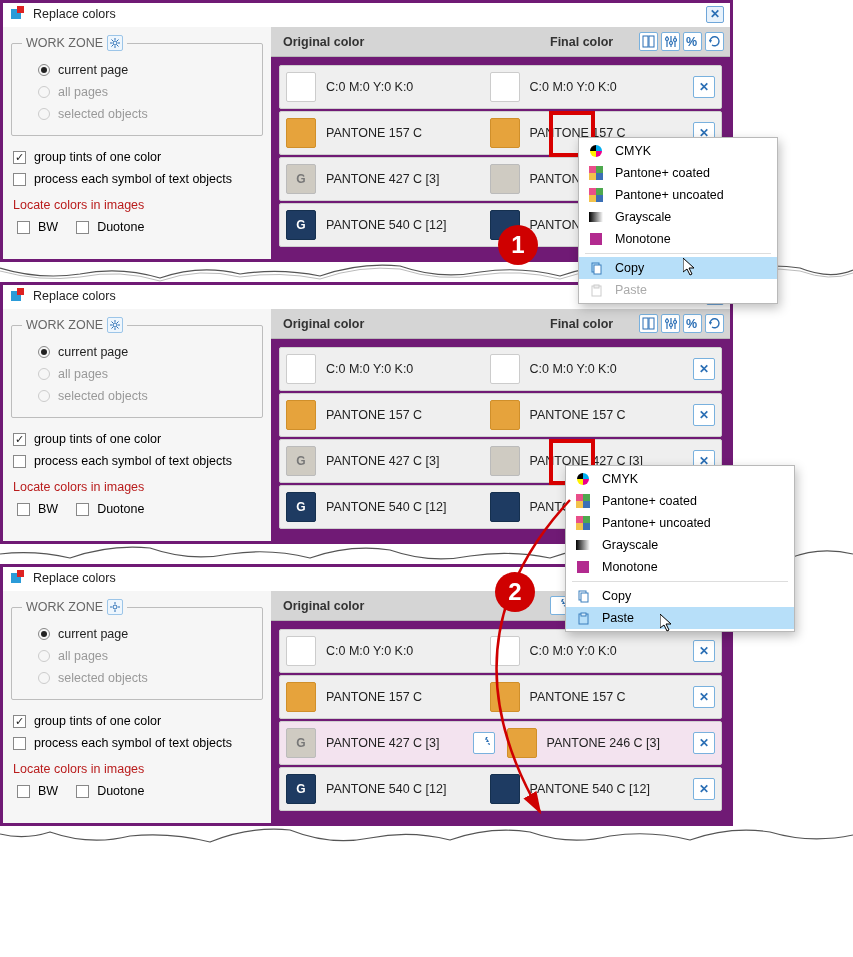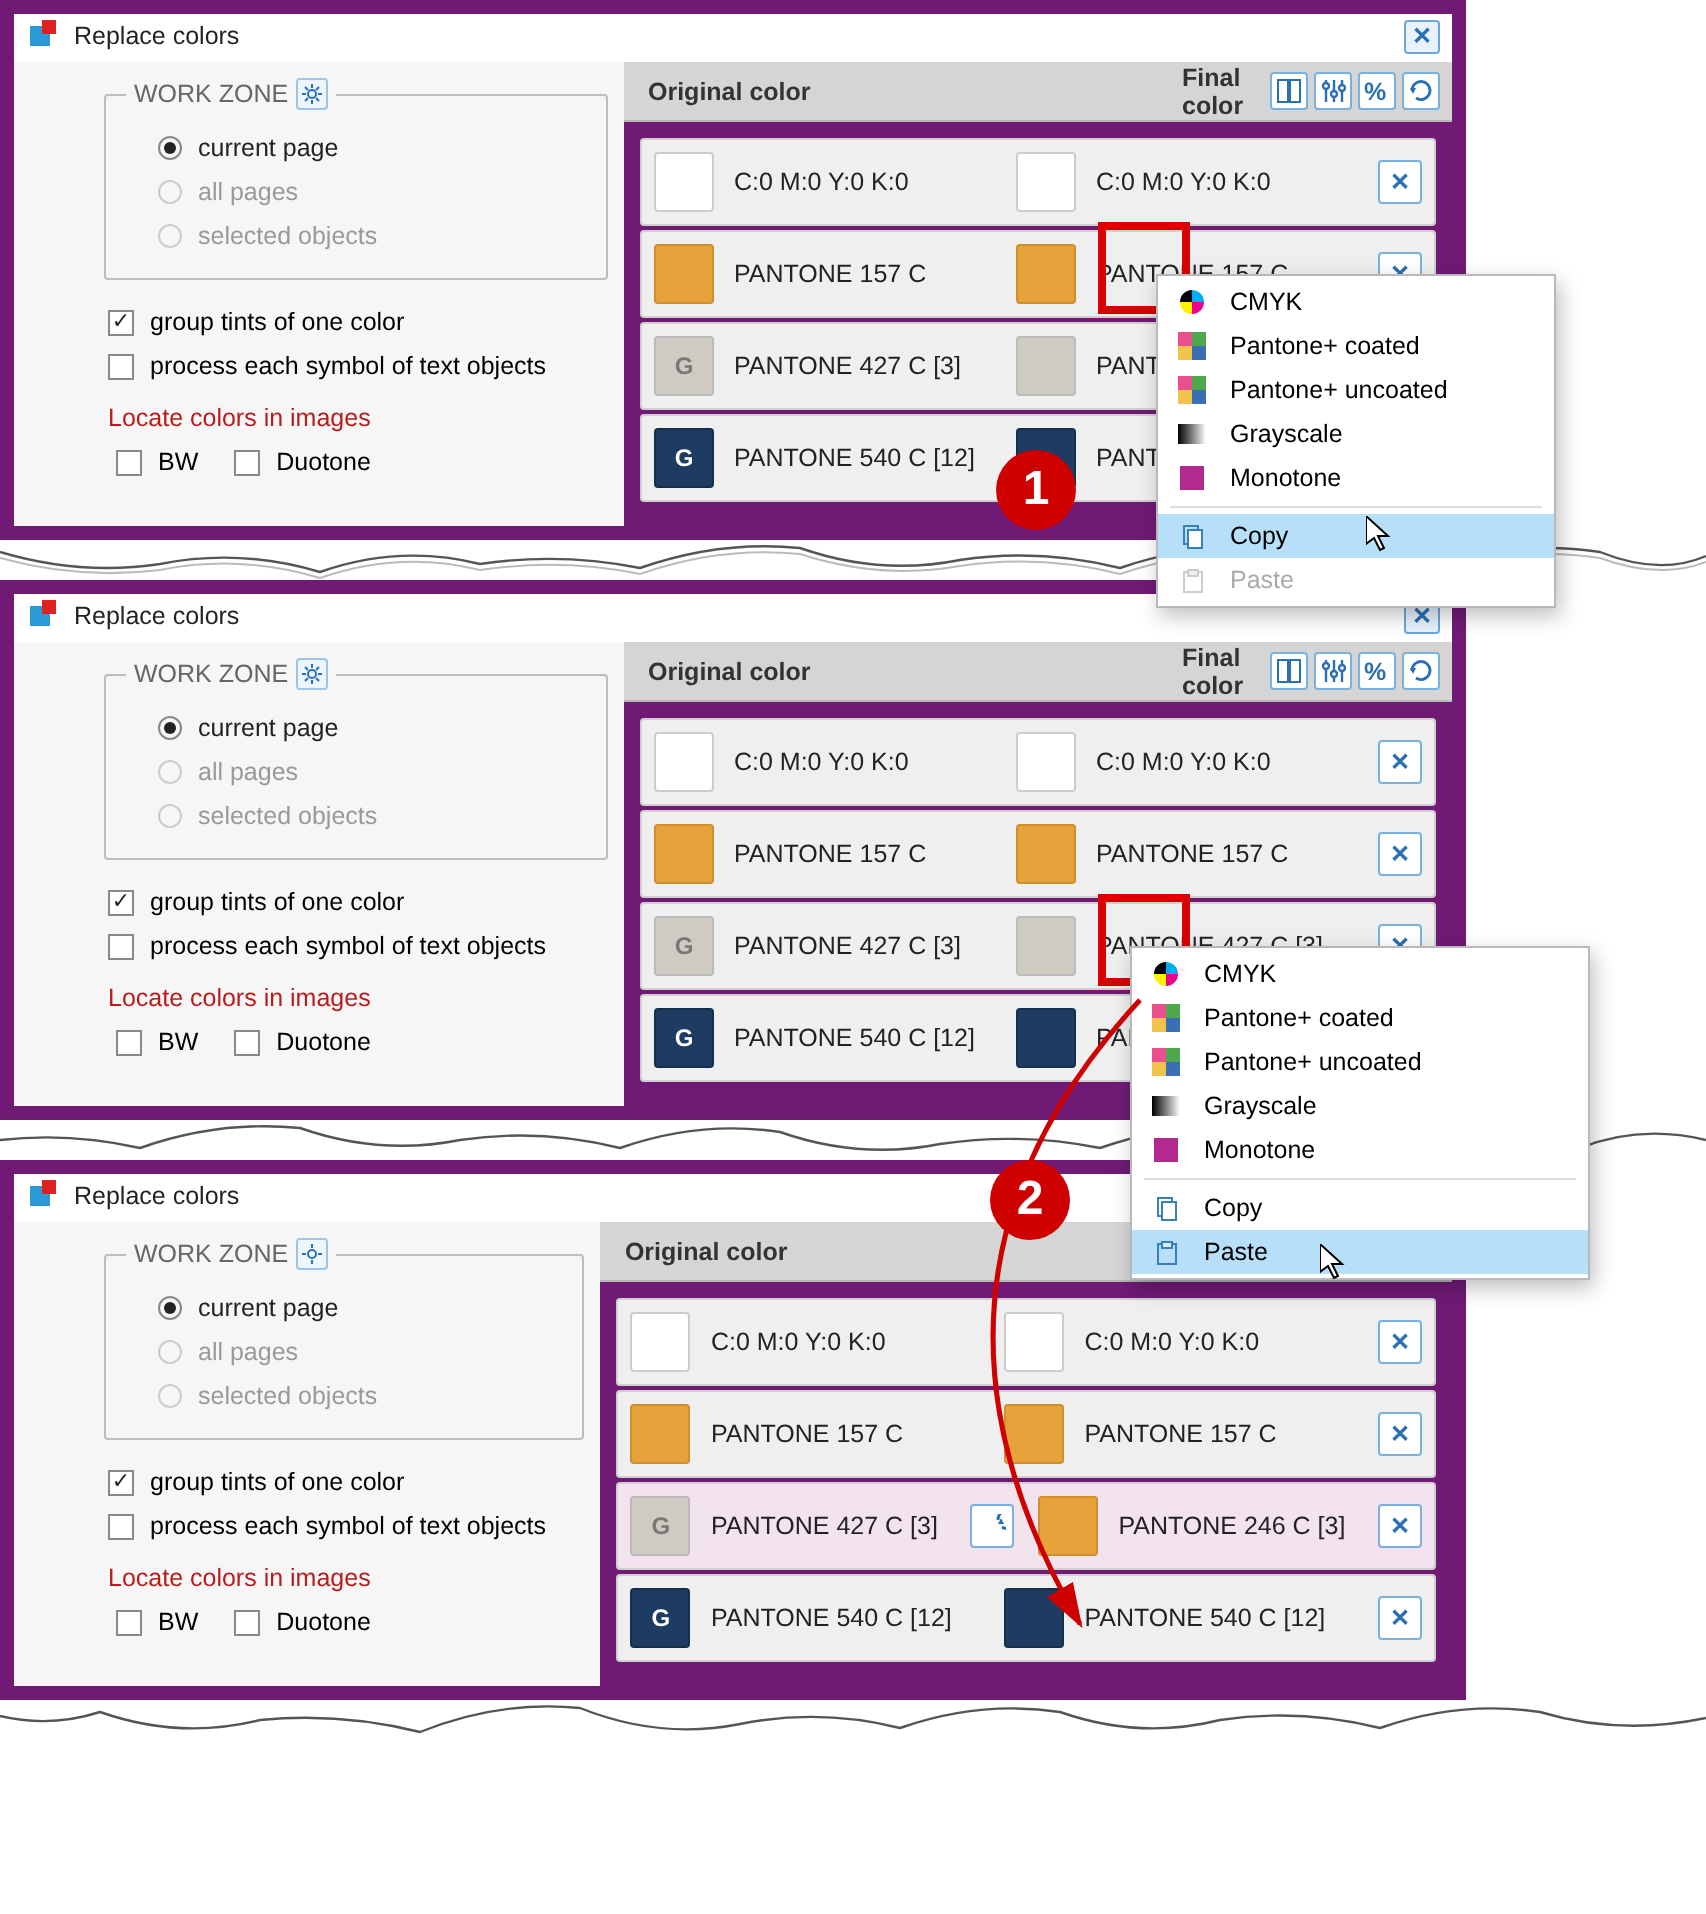--- a/index.html
+++ b/index.html
@@ -1,20 +1,20 @@
 <!DOCTYPE html>
 <html><head>
 <meta charset="utf-8">
 <style>
   * { box-sizing: border-box; font-family: "Segoe UI", Arial, sans-serif; font-size: 12.5px; }
   body { margin: 0; background: #fff; padding: 0; width: 853px; }
   .panel-wrap { position: relative; }
   .dialog {
     background: #f6f6f6;
-    border: 7px solid #701a75;
+    border: 3px solid #701a75;
     width: 733px;
     position: relative;
   }
   .titlebar {
     display: flex; align-items: center; padding: 2px 6px 4px 6px;
     background: #fff;
   }
   .titlebar .app-icon {
     width: 18px; height: 18px; margin-right: 6px;
     display: inline-flex; align-items: center; justify-content: center;
@@ -23,21 +23,21 @@
   .titlebar .close-btn {
     width: 18px; height: 17px; border: 1px solid #6fa6d9;
     background: #e7f2fc; color: #2b6fb5; display: flex; align-items: center;
     justify-content: center; font-weight: bold; cursor: pointer;
     border-radius: 2px; font-size: 12px;
   }
   .body {
     display: flex;
   }
   .sidebar {
-    width: 268px; padding: 8px 8px 16px 8px; margin-left: 37px;
+    width: 268px; padding: 8px 8px 16px 8px;
   }
   fieldset.workzone {
     border: 1px solid #bdbdbd;
     border-radius: 2px;
     margin: 0 0 10px 0;
     padding: 8px 10px 10px 10px;
   }
   fieldset.workzone legend {
     font-size: 11px; color: #666; padding: 0 4px;
     display: flex; align-items: center; gap: 4px;

